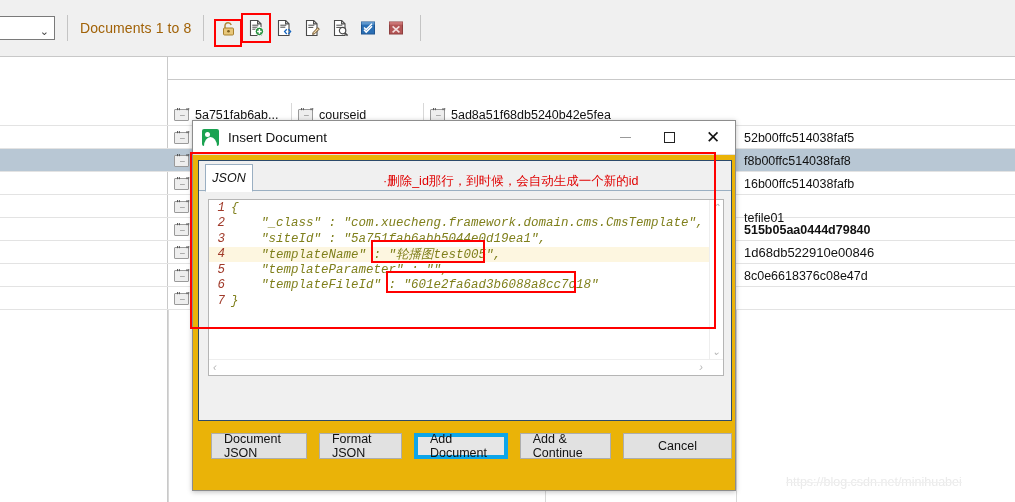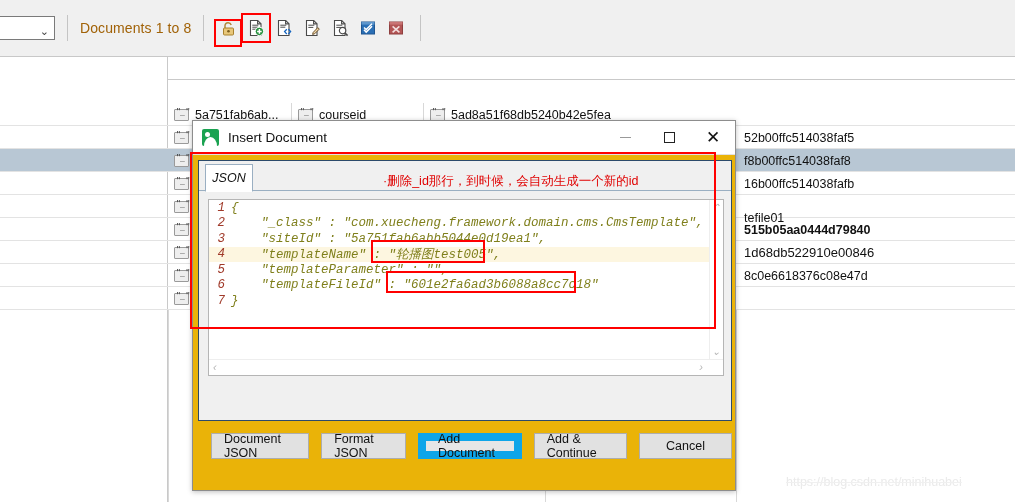--- a/index.html
+++ b/index.html
@@ -175,21 +175,21 @@
 
   #btnrow {
     position:absolute; left:5px; top:305px; width:534px; height:40px;
     display:flex; align-items:center; gap:12px; padding-left:13px;
   }
   .btn {
     height:26px; background:#e1e1e1; border:1px solid #adadad;
     display:flex; align-items:center; justify-content:center;
     font-size:12.5px; color:#111; padding:0 12px;
   }
-  .btn.primary { border:8px solid #0ea5e9; background:#e6e6e6; }
+  .btn.primary { border:4px solid #0ea5e9; background:#e6e6e6; }
 
   
   .redbox { position:absolute; border:2px solid #ff0000; pointer-events:none; }
   #annotation-text {
     position:absolute; left:383px; top:173px;
     font-size:12.5px; color:#e00000; white-space:nowrap;
     font-family:"Liberation Sans", sans-serif;
   }
 
   
@@ -432,21 +432,21 @@
         <span class="arr" style="right:20px">›</span>
       </div>
     </div>
   </div>
 
   <div id="btnrow">
     <div class="btn">Document JSON</div>
     <div class="btn">Format JSON</div>
     <div class="btn primary">Add Document</div>
     <div class="btn">Add &amp; Continue</div>
-    <div class="btn" style="padding:0 26px">Cancel</div>
+    <div class="btn" style="padding:0 34px">Cancel</div>
   </div>
 </div>
 
 <div class="redbox" style="left:214px; top:19px; width:28px; height:28px;"></div>
 
 <div class="redbox" style="left:190px; top:152px; width:526px; height:177px;"></div>
 
 <div class="redbox" style="left:371px; top:240px; width:114px; height:23px;"></div>
 
 <div class="redbox" style="left:386px; top:271px; width:190px; height:22px;"></div>

